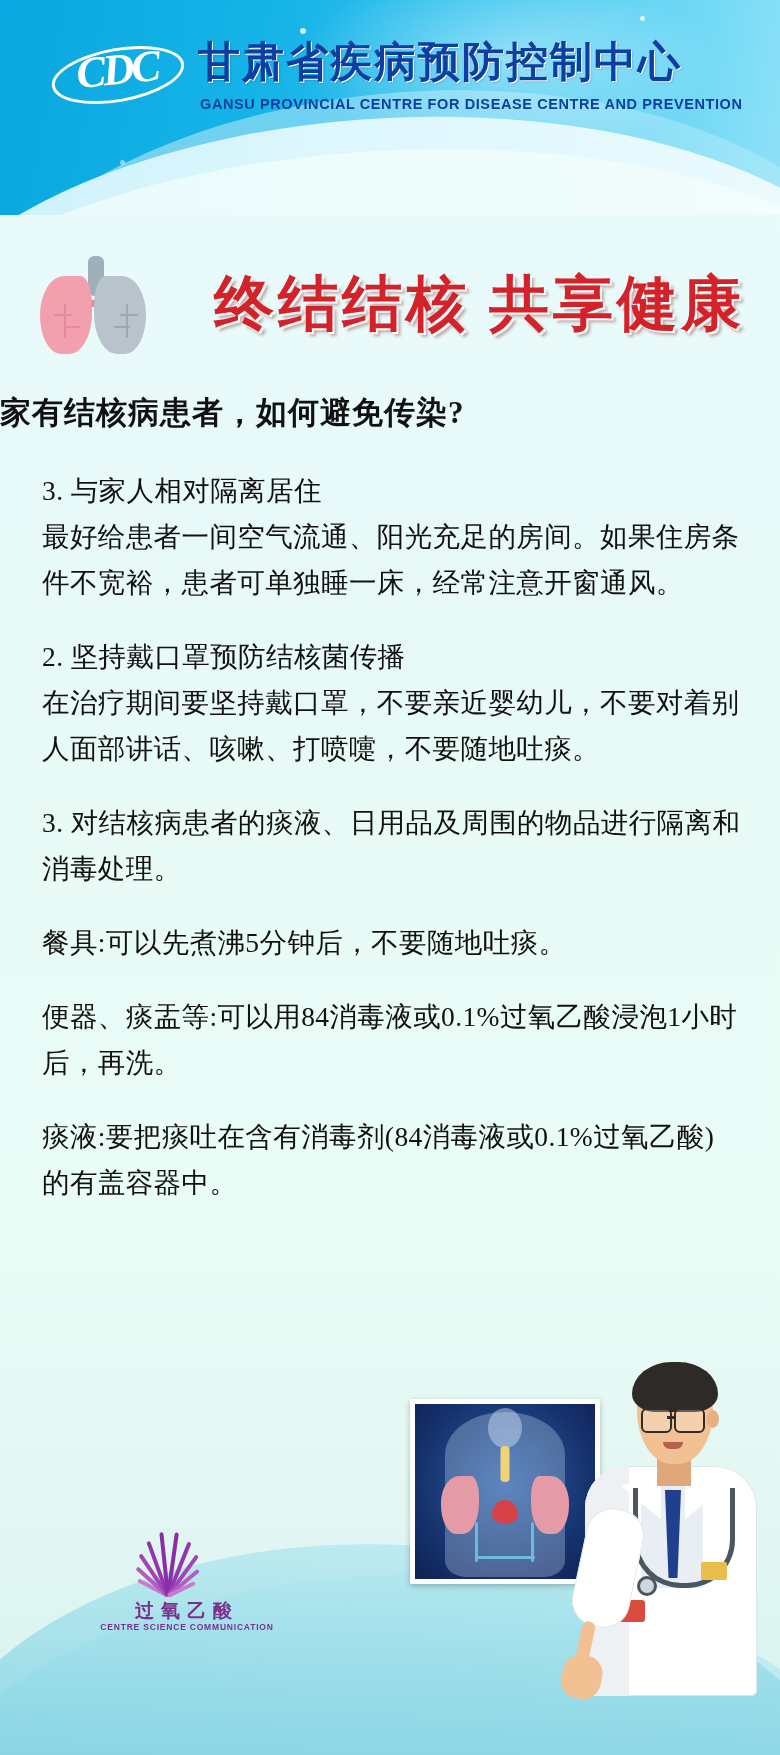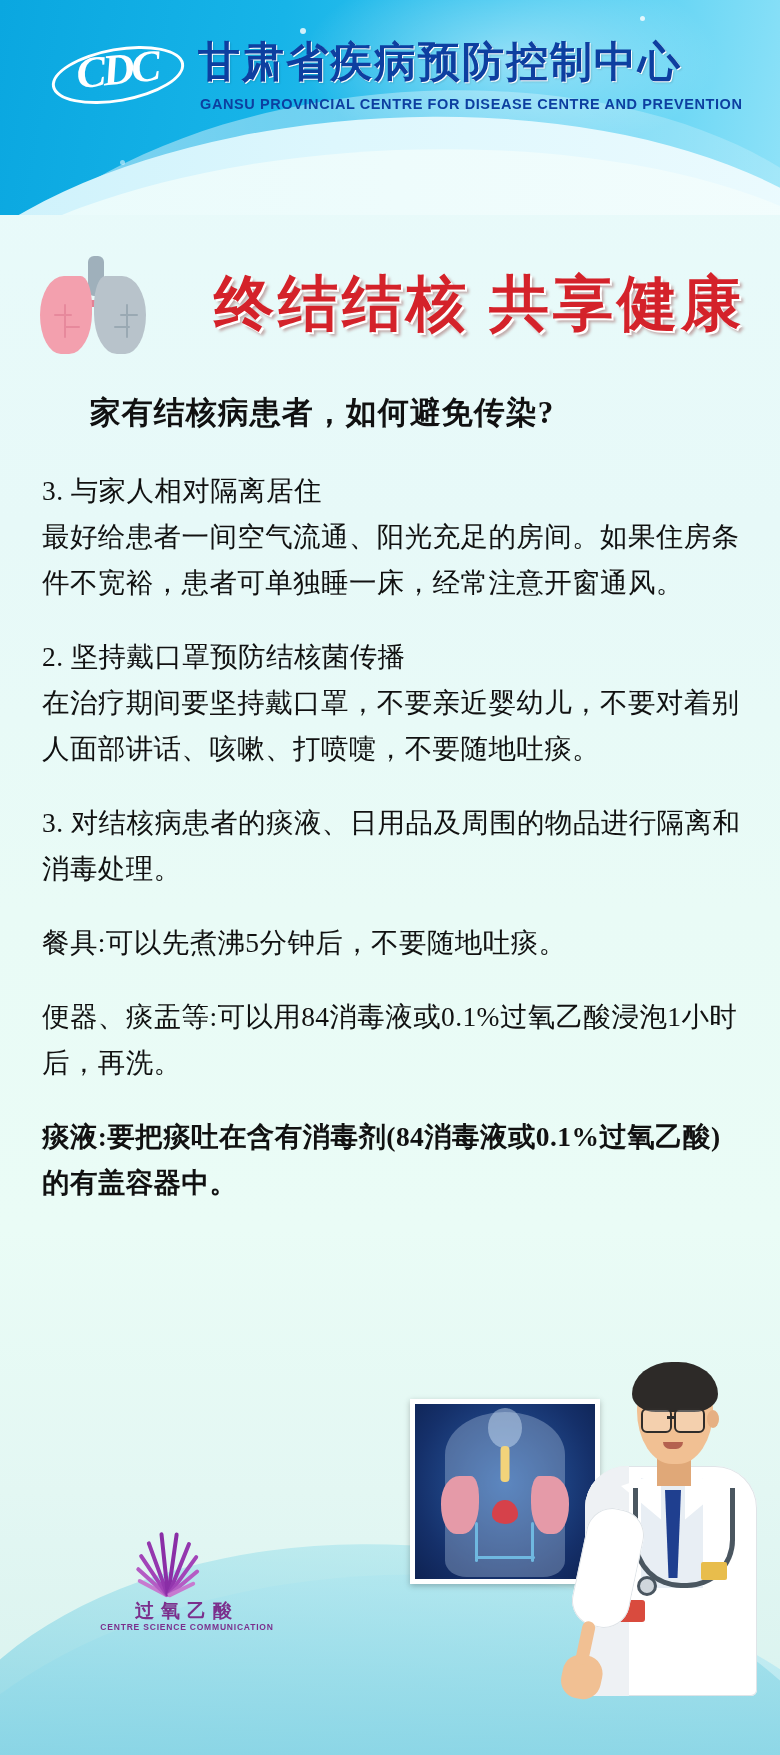--- a/index.html
+++ b/index.html
@@ -213,21 +213,20 @@
     white-space: nowrap;
     margin-left: 36px;
   }
 
   
   .subtitle {
     position: absolute;
     left: 0;
     top: 392px;
     width: 644px;
-    text-align: center;
     font-family: "Liberation Serif", serif;
     font-weight: bold;
     font-size: 31px;
     letter-spacing: 1px;
     color: #111111;
   }
 
   
   .body-text {
     position: absolute;
@@ -236,21 +235,21 @@
     width: 700px;
     font-family: "Liberation Serif", serif;
     font-size: 27.5px;
     line-height: 46px;
     color: #111111;
     letter-spacing: 0.4px;
   }
   .para {
     margin: 0 0 28px 0;
   }
-  .para:last-child { margin-bottom: 12px; font-weight: bold; }
+  .para:last-child { margin-bottom: 12px; }
 
   
   .bottom-wave {
     position: absolute;
     left: -80px;
     bottom: -90px;
     width: 960px;
     height: 300px;
     border-radius: 50% 50% 0 0 / 100% 100% 0 0;
     background: linear-gradient(180deg, rgba(160,226,236,0.55), rgba(120,205,225,0.85));

